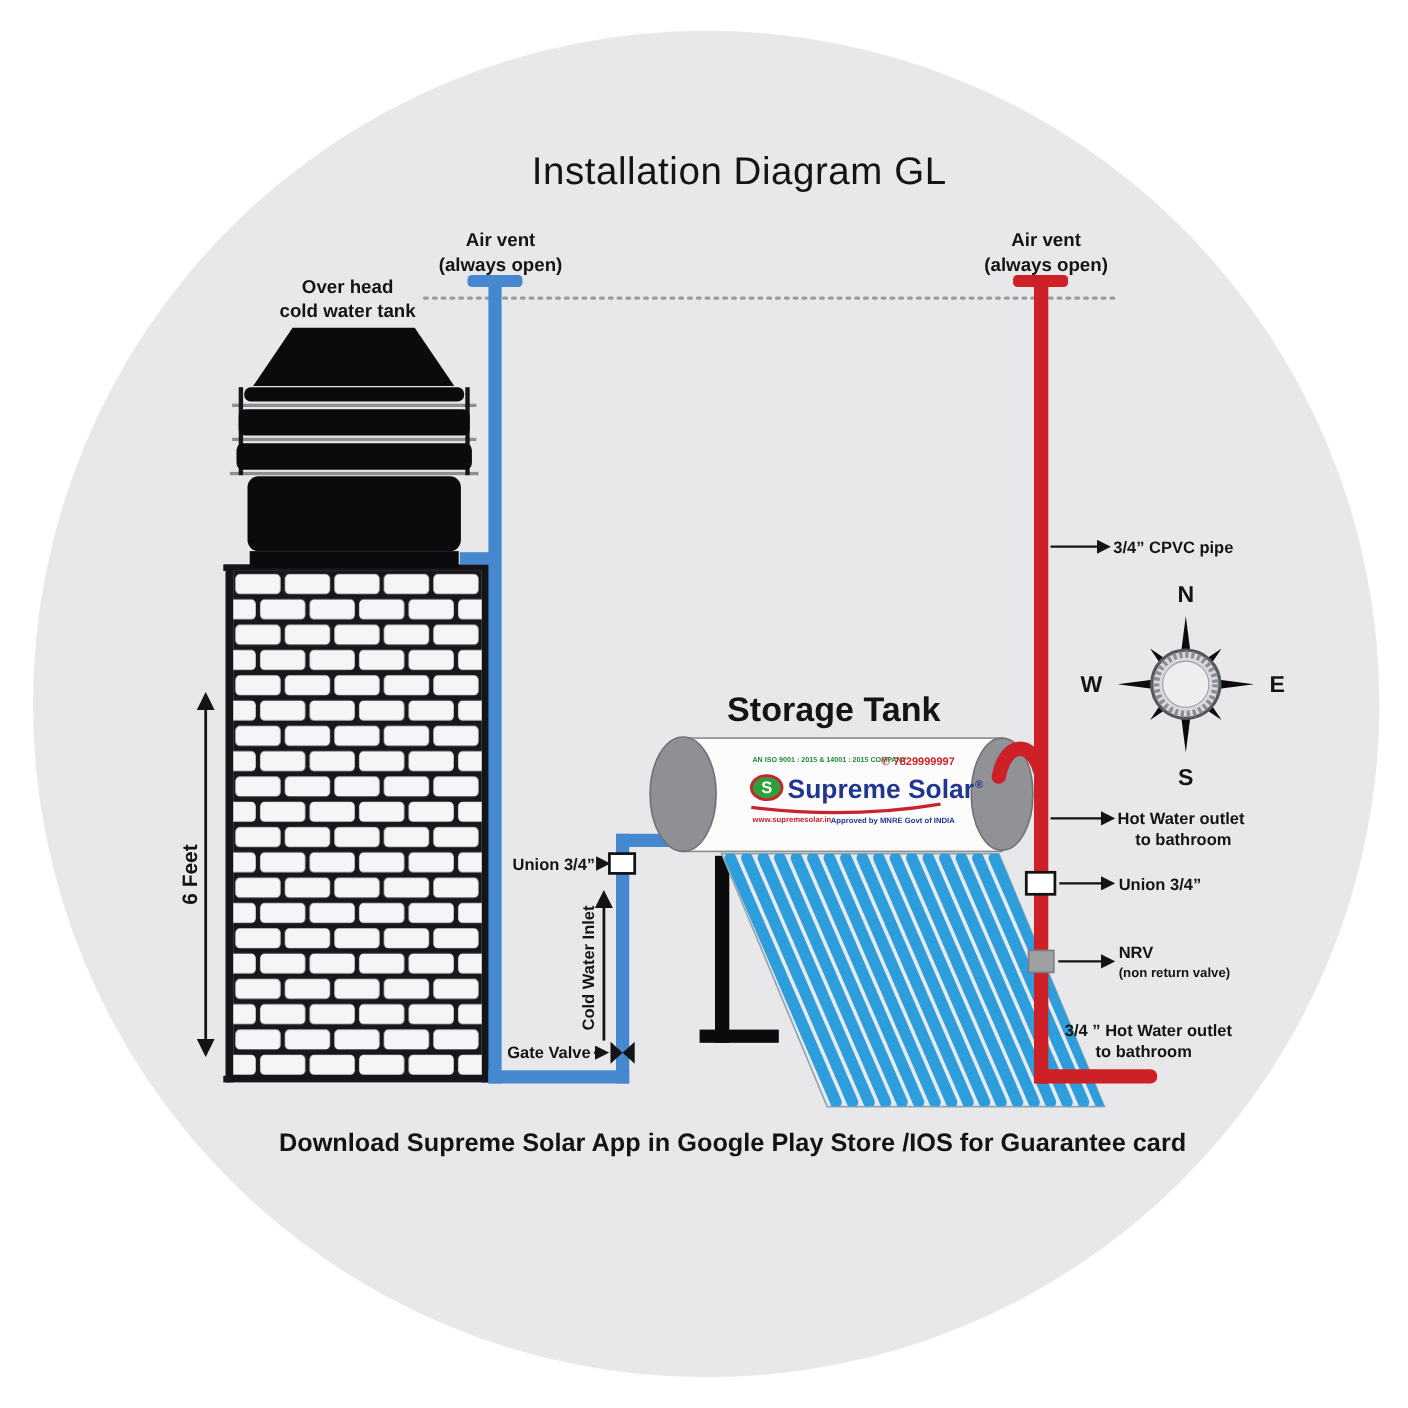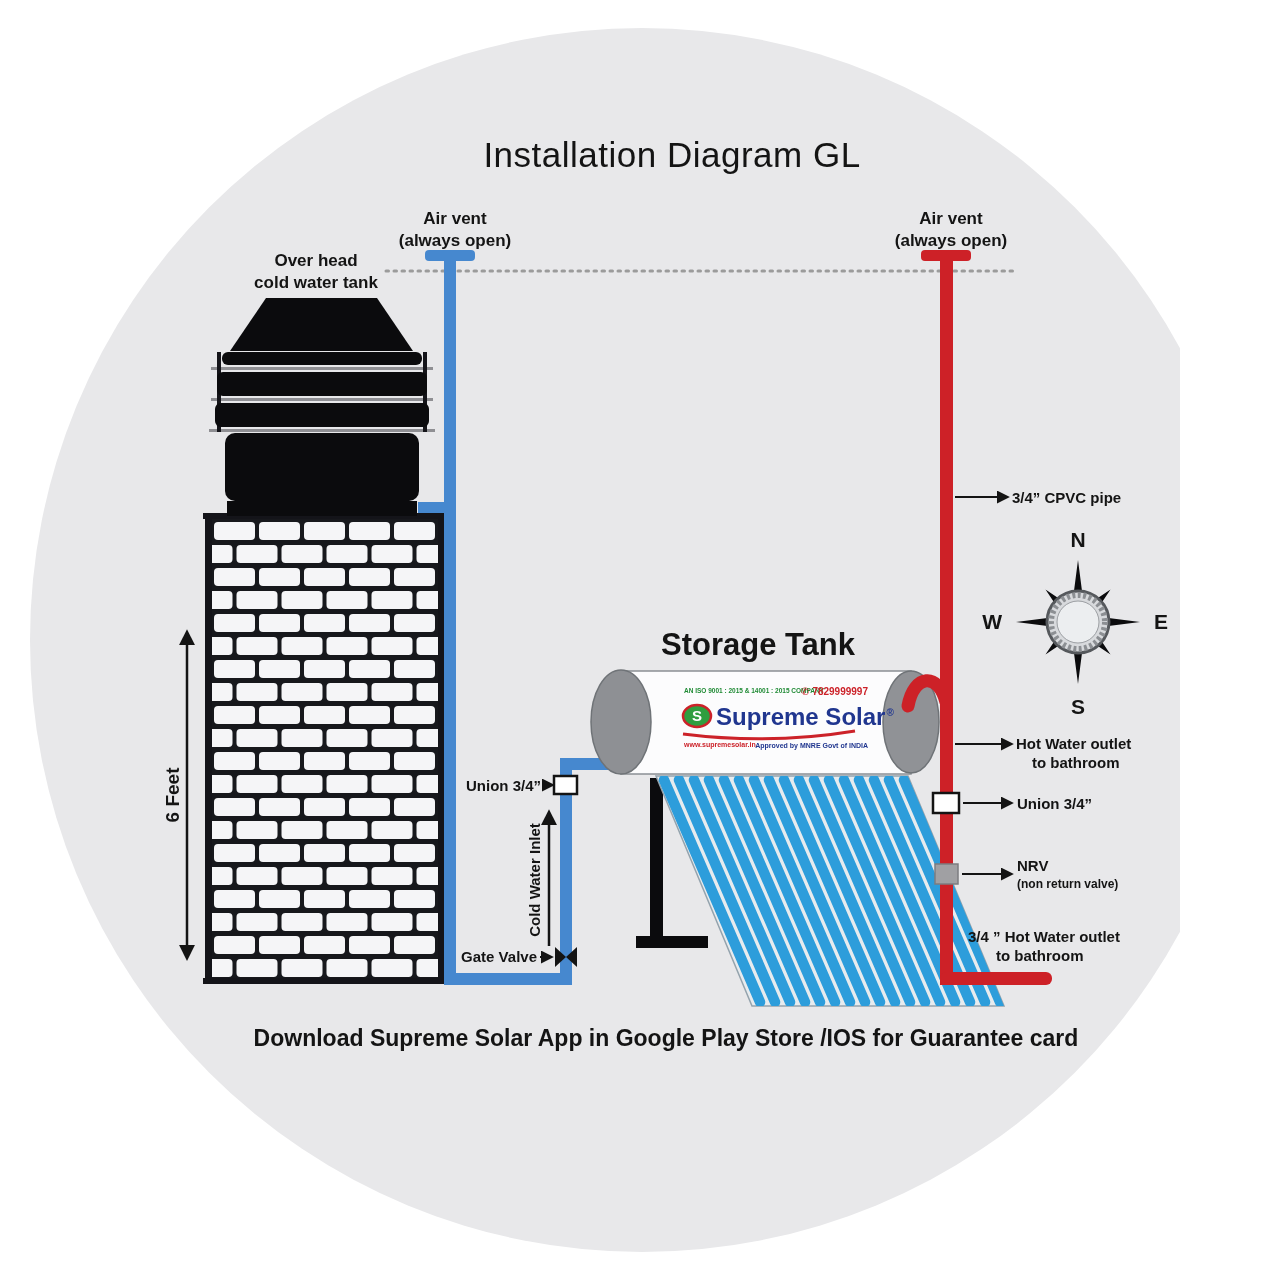--- a/index.html
+++ b/index.html
@@ -1,16 +1,16 @@
 <!DOCTYPE html>
 <html><head>
 <meta charset="utf-8">
 <style>
   html,body{margin:0;padding:0;background:#ffffff;}
-  .stage{width:1180px;height:1280px;position:relative;background:#ffffff;overflow:hidden;}
+  .stage{width:1280px;height:1280px;position:relative;background:#ffffff;overflow:hidden;}
   svg{display:block;}
   text{font-family:"Liberation Sans","DejaVu Sans",sans-serif;fill:#141414;}
   .t-title{font-size:35px;letter-spacing:.5px;}
   .t-lbl{font-size:17px;font-weight:bold;}
   .t-sm{font-size:15px;font-weight:bold;}
   .t-xs{font-size:12px;font-weight:bold;}
   .t-big{font-size:31px;font-weight:bold;}
   .t-foot{font-size:23px;font-weight:bold;}
   .t-comp{font-size:21px;font-weight:bold;}
   .t-feet{font-size:19px;font-weight:bold;}

